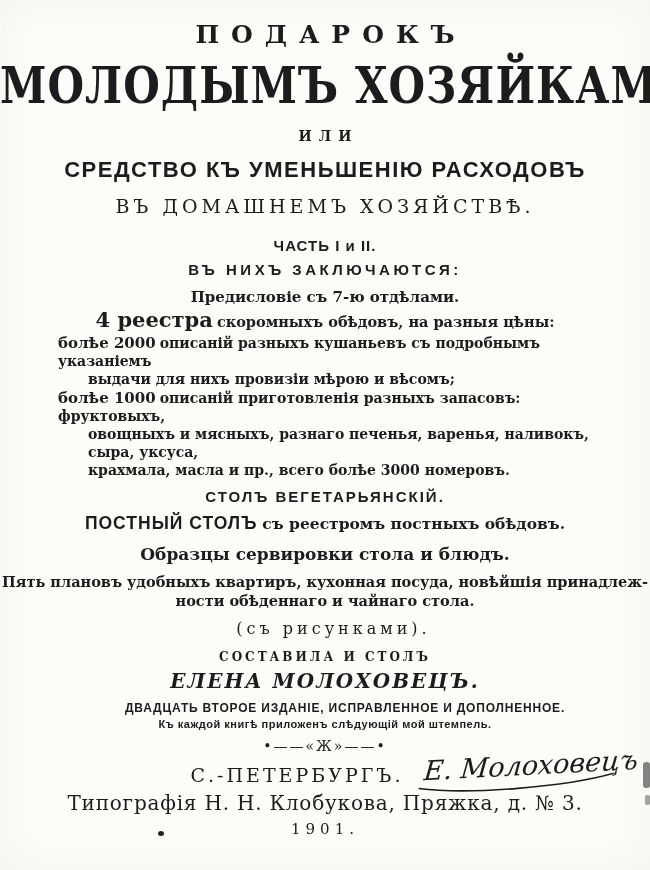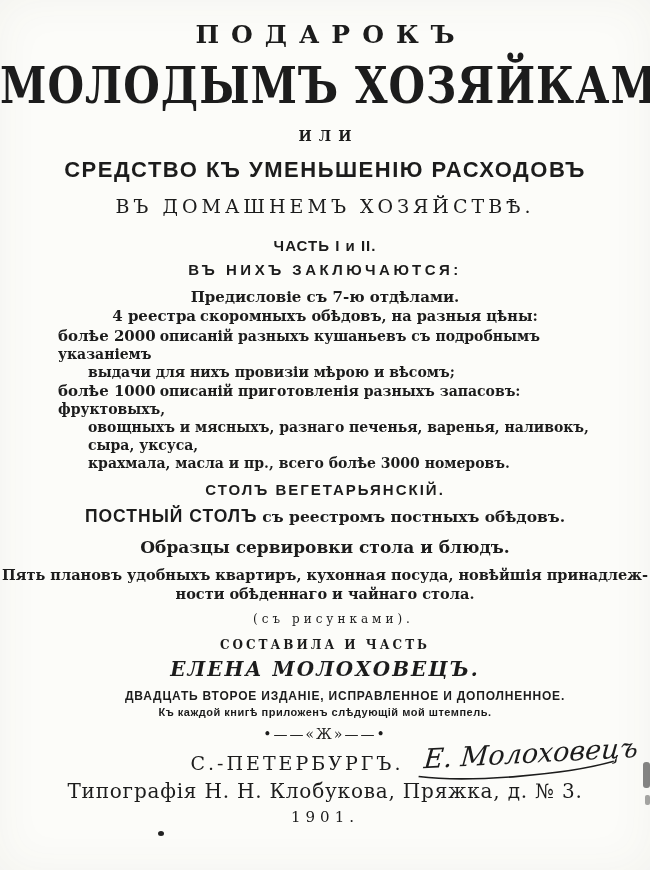--- a/index.html
+++ b/index.html
@@ -17,31 +17,31 @@
     margin-top:12px; font-size:42px; font-weight:bold; letter-spacing:1px;
     white-space:nowrap; transform:scaleY(1.22); transform-origin:center;
   }
   .or { margin-top:18px; font-size:14px; font-weight:bold; letter-spacing:7px; text-indent:7px; }
   .sub1 { margin-top:13px; font-family:"Liberation Sans", sans-serif; font-size:22px; font-weight:bold; letter-spacing:1.5px; }
   .sub2 { margin-top:12px; font-size:19px; letter-spacing:4px; }
   .part { margin-top:20px; font-family:"Liberation Sans", sans-serif; font-size:15px; font-weight:bold; letter-spacing:1px; }
   .contains { margin-top:7px; font-family:"Liberation Sans", sans-serif; font-size:15px; font-weight:bold; letter-spacing:3.5px; }
   .preface { margin-top:10px; font-size:15px; font-weight:bold; }
   .registers { margin-top:1px; font-size:14.5px; font-weight:bold; }
-  .registers .em { font-size:15px; margin-right:4px; }
+  .registers .em { font-size:21px; margin-right:4px; }
   .list { margin:2px 40px 0 58px; font-size:14px; font-weight:bold; line-height:1.28; text-align:left; }
   .list .em { font-size:15px; margin-right:4px; }
   .list .cont { padding-left:30px; }
   .veg { margin-top:8px; font-family:"Liberation Sans", sans-serif; font-size:15px; font-weight:bold; letter-spacing:2px; }
   .lenten { margin-top:8px; font-weight:bold; }
   .lenten .em { font-family:"Liberation Sans", sans-serif; font-size:17.5px; letter-spacing:1px; margin-right:5px; }
   .lenten .rest { font-size:15.5px; }
   .serving { margin-top:10px; font-size:17px; font-weight:bold; }
   .plans { margin-top:8px; font-size:14.5px; font-weight:bold; line-height:1.35; }
-  .illus { margin-top:8px; font-size:12px; letter-spacing:4px;margin-left:17px; }
+  .illus { margin-top:8px; font-size:16px; letter-spacing:4px;margin-left:17px; }
   .composed { margin-top:12px; font-size:12px; letter-spacing:3px; font-weight:bold; }
   .author-name { margin-top:5px; font-size:20px; font-weight:bold; font-style:italic; letter-spacing:2px; }
   .edition { margin-top:8px; font-family:"Liberation Sans", sans-serif; font-size:12px; font-weight:bold; letter-spacing:0.8px;padding-left:40px; }
   .stamp-note { margin-top:3px; font-family:"Liberation Sans", sans-serif; font-size:11px; font-weight:bold; letter-spacing:0.5px; }
   .ornament { margin-top:8px; font-size:14px; letter-spacing:2px; }
   .imprint { position:relative; }
   .city { margin-top:10px; font-size:19px; letter-spacing:3px; transform:translateX(-28px); }
   .printer { margin-top:5px; font-size:20px; letter-spacing:0.8px; }
   .year { margin-top:5px; font-size:15px; letter-spacing:5px; }
   .signature {
@@ -100,21 +100,21 @@
 
   <div class="serving c">Образцы сервировки стола и блюдъ.</div>
 
   <div class="plans c">
     <div>Пять плановъ удобныхъ квартиръ, кухонная посуда, новѣйшія принадлеж-</div>
     <div>ности обѣденнаго и чайнаго стола.</div>
   </div>
 
   <div class="illus c">(съ рисунками).</div>
 
-  <div class="composed c">СОСТАВИЛА И ЧАСТЬ</div>
+  <div class="composed c">СОСТАВИЛА И СТОЛЪ</div>
 
   <div class="author-name c">ЕЛЕНА МОЛОХОВЕЦЪ.</div>
 
   <div class="edition c">ДВАДЦАТЬ ВТОРОЕ ИЗДАНІЕ, ИСПРАВЛЕННОЕ И ДОПОЛНЕННОЕ.</div>
 
   <div class="stamp-note c">Къ каждой книгѣ приложенъ слѣдующій мой штемпель.</div>
 
   <div class="ornament c">•——«Ж»——•</div>
 
   <div class="imprint">

